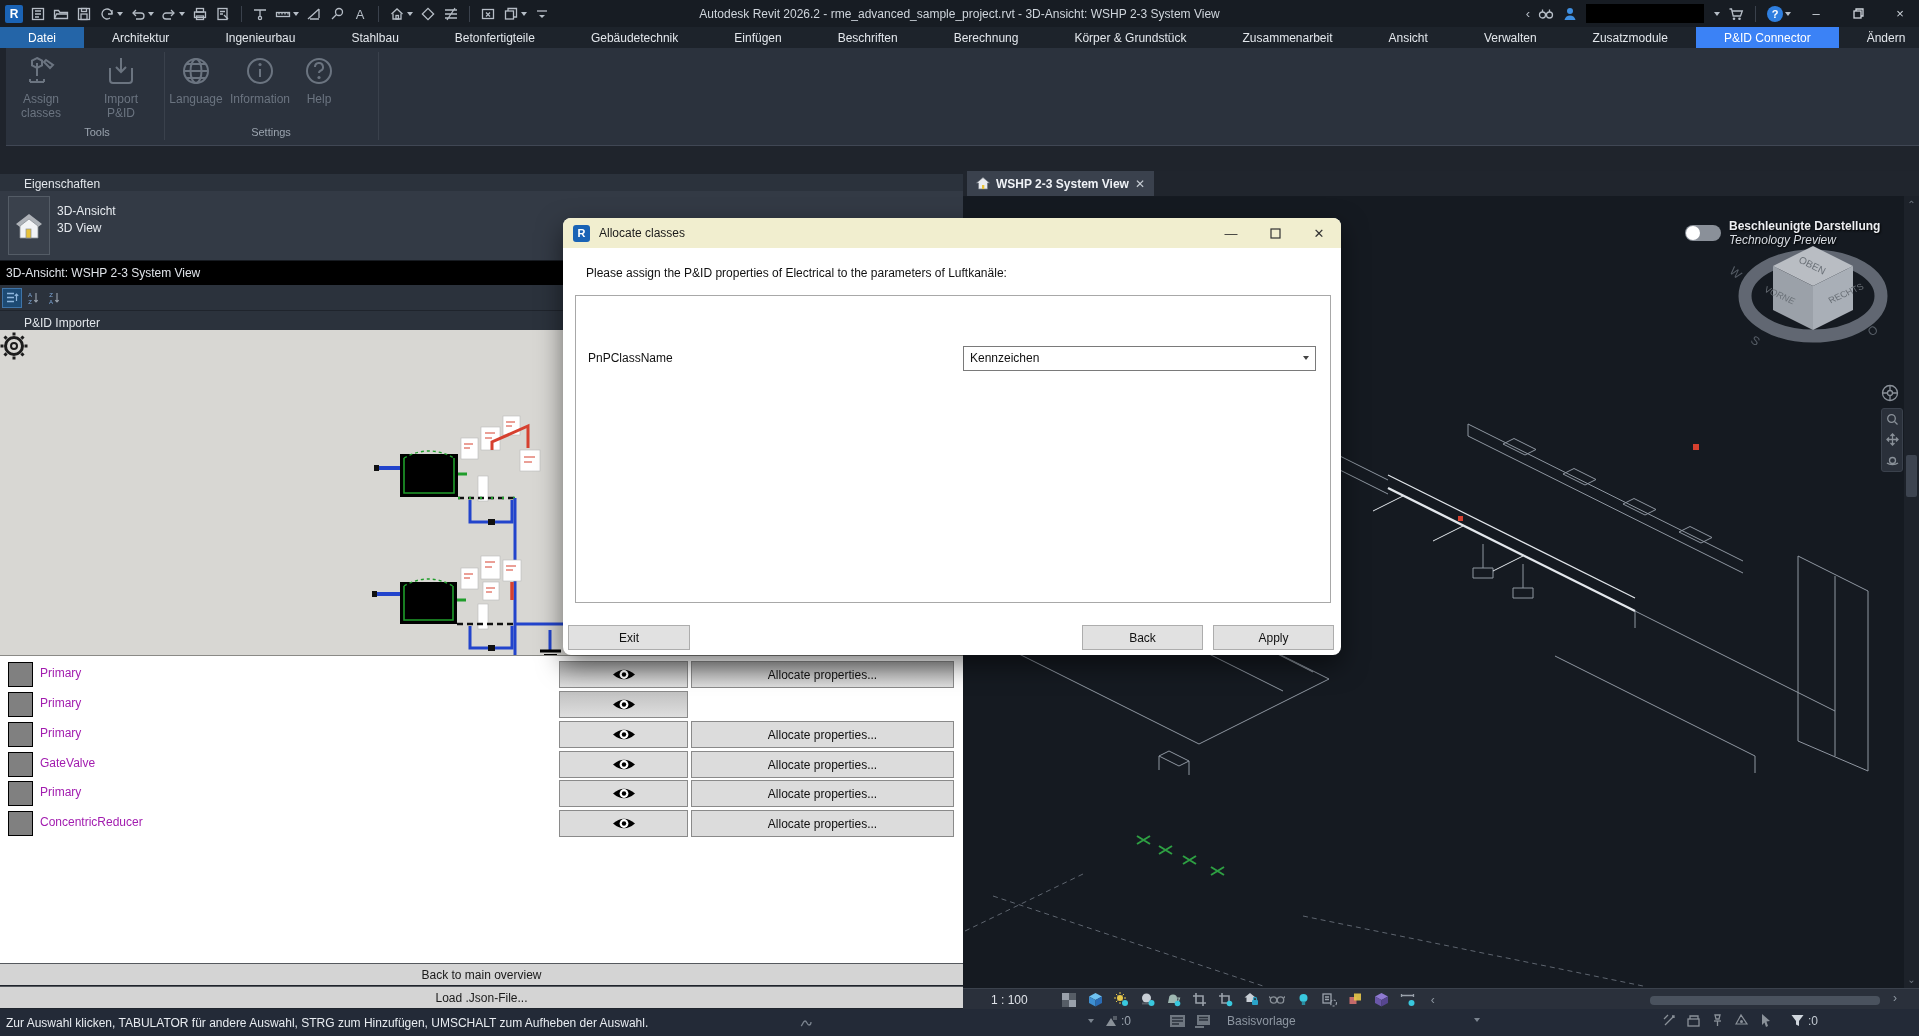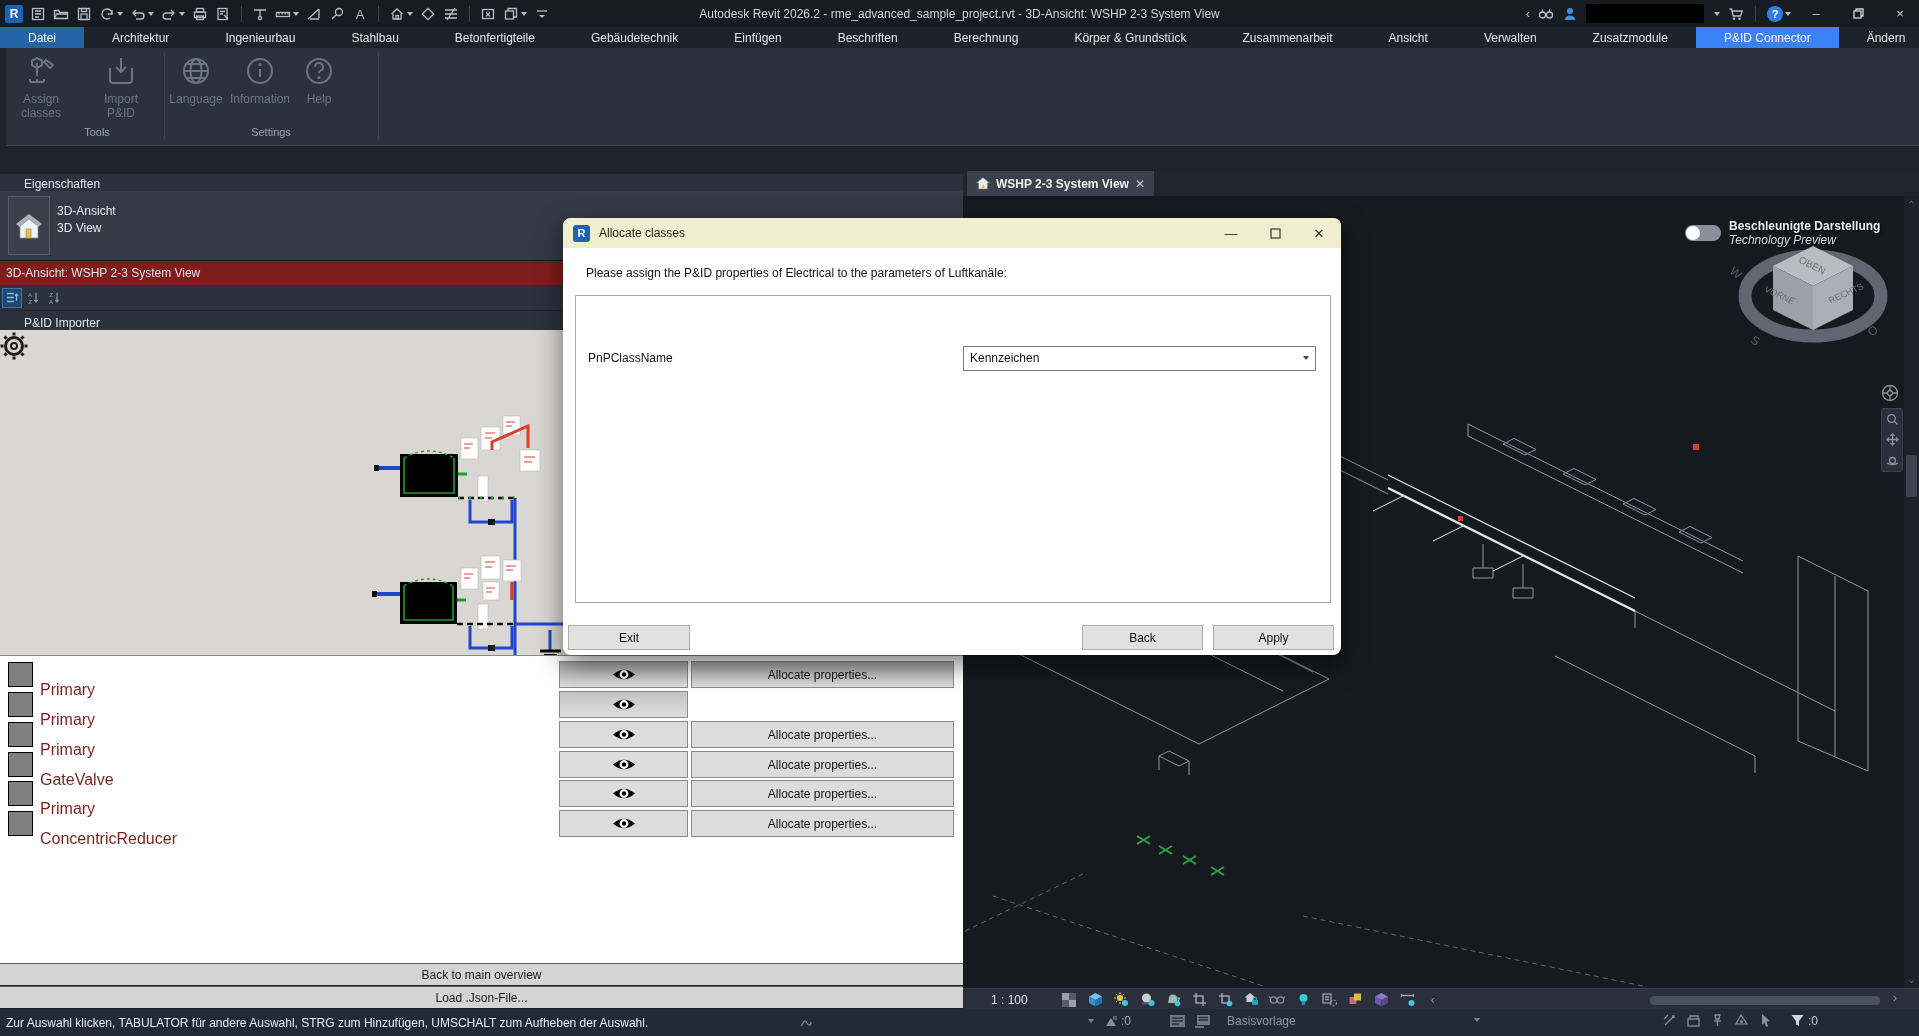--- a/index.html
+++ b/index.html
@@ -34,31 +34,31 @@
   .rbtn{position:absolute;top:6px;width:62px;height:66px;display:flex;flex-direction:column;align-items:center;justify-content:flex-start;color:#6b7480;font-size:12px;text-align:center;}
   .rbtn svg{width:34px;height:34px;margin-bottom:4px;}
   .dstk{stroke:#6b7480;fill:none;stroke-width:2px;}
   .pl{position:absolute;top:78px;height:16px;color:#9aa3ae;font-size:11px;text-align:center;}
   .psep{position:absolute;top:4px;width:1px;height:88px;background:#3a414c;}
 
   
   .pan-h{background:#2b323c;border-bottom:1px solid #12161c;color:#e2e6eb;display:flex;align-items:flex-end;padding-left:24px;}
   .selector{left:0;top:191px;width:963px;height:69px;background:#333a45;}
   .selbox{position:absolute;left:8px;top:5px;width:40px;height:57px;background:#3a414c;border:1px solid #545c66;display:flex;align-items:center;justify-content:center;}
-  .viewtitle{left:0;top:260px;width:963px;height:24px;background:#7f1d1d;border-top:1px solid #171b21;border-bottom:1px solid #171b21;display:flex;align-items:center;padding-left:6px;color:#dfe3e9;}
+  .viewtitle{left:0;top:260px;width:963px;height:24px;background:#000000;border-top:1px solid #171b21;border-bottom:1px solid #171b21;display:flex;align-items:center;padding-left:6px;color:#dfe3e9;}
   .sortrow{left:0;top:285px;width:963px;height:25px;background:#2b323c;display:flex;align-items:center;gap:3px;padding-left:3px;}
   .sic{width:18px;height:18px;display:flex;align-items:center;justify-content:center;}
   .sic.sel{background:#1d4a73;outline:1px solid #3f74a8;}
 
   
   .canvas{left:0;top:330px;width:963px;height:325px;background:#d8d7d3;border-bottom:1px solid #8a8a86;}
   .table{left:0;top:656px;width:963px;height:307px;background:#ffffff;}
   .trow{position:absolute;left:0;width:963px;height:27px;}
   .swatch{position:absolute;left:8px;top:1px;width:23px;height:23px;background:#808080;border:1px solid #000;}
-  .rlabel{position:absolute;left:40px;top:20px;color:#7f1d1d;font-size:16px;}
+  .rlabel{position:absolute;left:40px;top:5px;color:#a21caf;font-size:12px;}
   .eyebtn{position:absolute;left:559px;top:0;width:127px;height:25px;background:#dcdcdc;border:1px solid #8a8a8a;display:flex;align-items:center;justify-content:center;}
   .allocbtn{position:absolute;left:691px;top:0;width:261px;height:25px;background:#dcdcdc;border:1px solid #8a8a8a;display:flex;align-items:center;justify-content:center;color:#111;font-size:12px;}
   .shade1{background:linear-gradient(#a6a6a6,#dedede);}
   .shade2{background:linear-gradient(#c2c2c2,#dedede);}
   .barbtn{left:0;width:963px;height:21px;background:#d4d4d4;border-top:1px solid #55595e;display:flex;align-items:center;justify-content:center;color:#1a1a1a;font-size:12px;}
 
   
   .statusbar{left:0;top:1009px;width:1919px;height:27px;background:#232a37;display:flex;align-items:center;padding-left:6px;color:#e8ecf1;}
 
   

